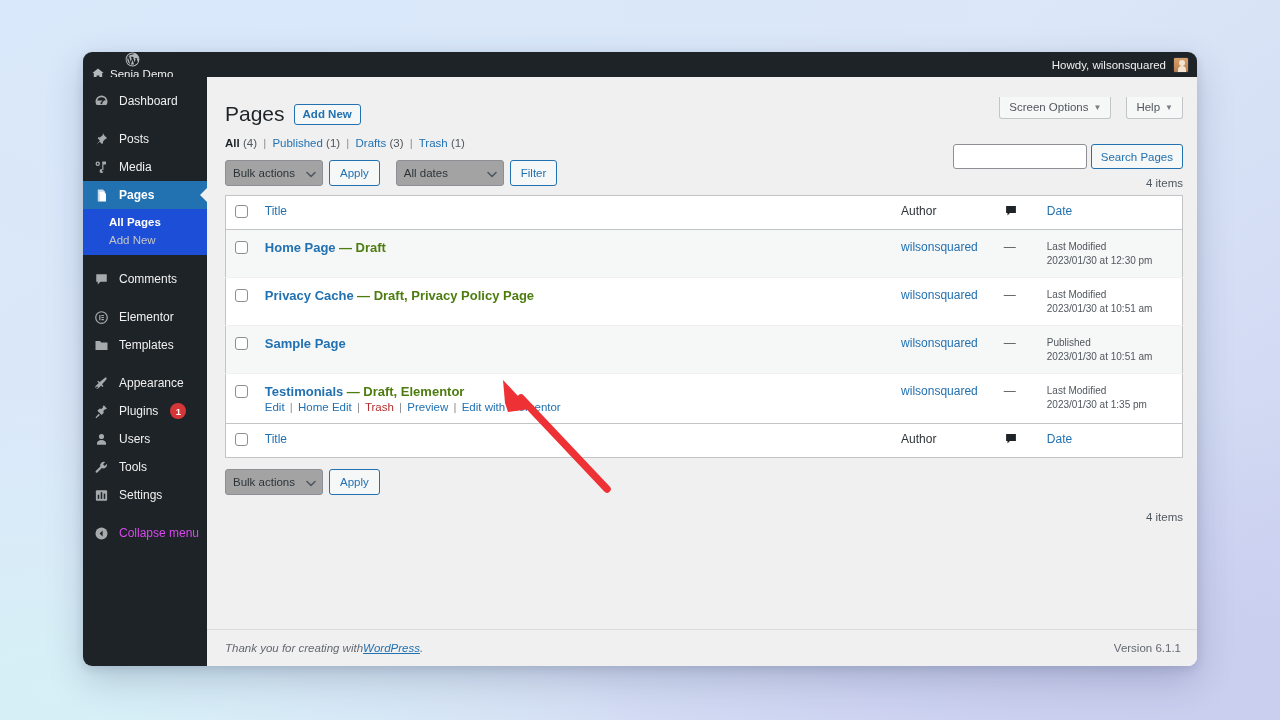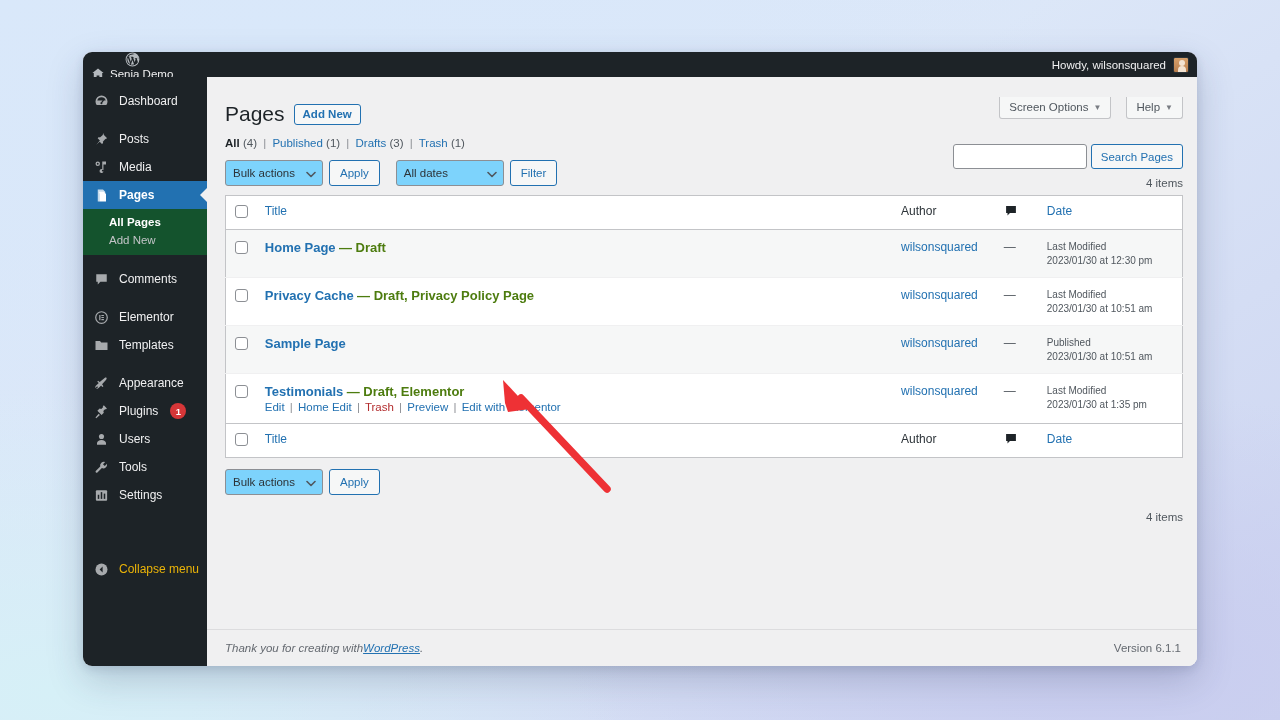--- a/index.html
+++ b/index.html
@@ -84,23 +84,23 @@
   .menu-item .mi-icon { width: 17px; display: flex; justify-content: center; color: #a7aaad; }
   .menu-item.active { background: #2271b1; color: #fff; font-weight: bold; }
   .menu-item.active .mi-icon { color: #fff; }
   .menu-item.active::after {
     content: ""; position: absolute; right: -1px; top: 50%;
     transform: translateY(-50%);
     border-top: 8px solid transparent;
     border-bottom: 8px solid transparent;
     border-right: 8px solid #f0f0f1;
   }
-  .menu-item.dim { color: #eab308; margin-top: 36px; }
+  .menu-item.dim { color: #d946ef; }
   .menu-item.dim .mi-icon { color: #a7aaad; }
-  .submenu { background: #14532d; padding: 4px 0 6px 0; }
+  .submenu { background: #1d4ed8; padding: 4px 0 6px 0; }
   .submenu-item {
     display: block; padding: 3px 10px 3px 26px;
     font-size: 11.5px; color: #c3c4c7;
   }
   .submenu-item.current { color: #fff; font-weight: bold; }
   .menu-gap { height: 10px; }
   .badge-count {
     background: #d63638; color: #fff;
     border-radius: 9px; min-width: 16px; height: 16px;
     font-size: 9.5px; font-weight: bold;
@@ -164,21 +164,21 @@
     background: #f6f7f7; color: #2271b1;
     font-size: 11.5px;
     display: flex; align-items: center;
   }
 
   .tablenav { display: flex; align-items: center; gap: 6px; margin: 11px 0 0 4px; }
   .select-wrap { position: relative; }
   .sel {
     height: 26px; min-width: 98px;
     border: 1px solid #8c8f94; border-radius: 3px;
-    background: #7dd3fc; color: #2c3338;
+    background: #a3a3a3; color: #2c3338;
     font-size: 11.5px; padding: 0 24px 0 7px;
     display: flex; align-items: center;
   }
   .sel-caret {
     position: absolute; right: 7px; top: 50%;
     transform: translateY(-50%);
     pointer-events: none; color: #50575e;
   }
   .btn-sec {
     height: 26px; padding: 0 10px;

